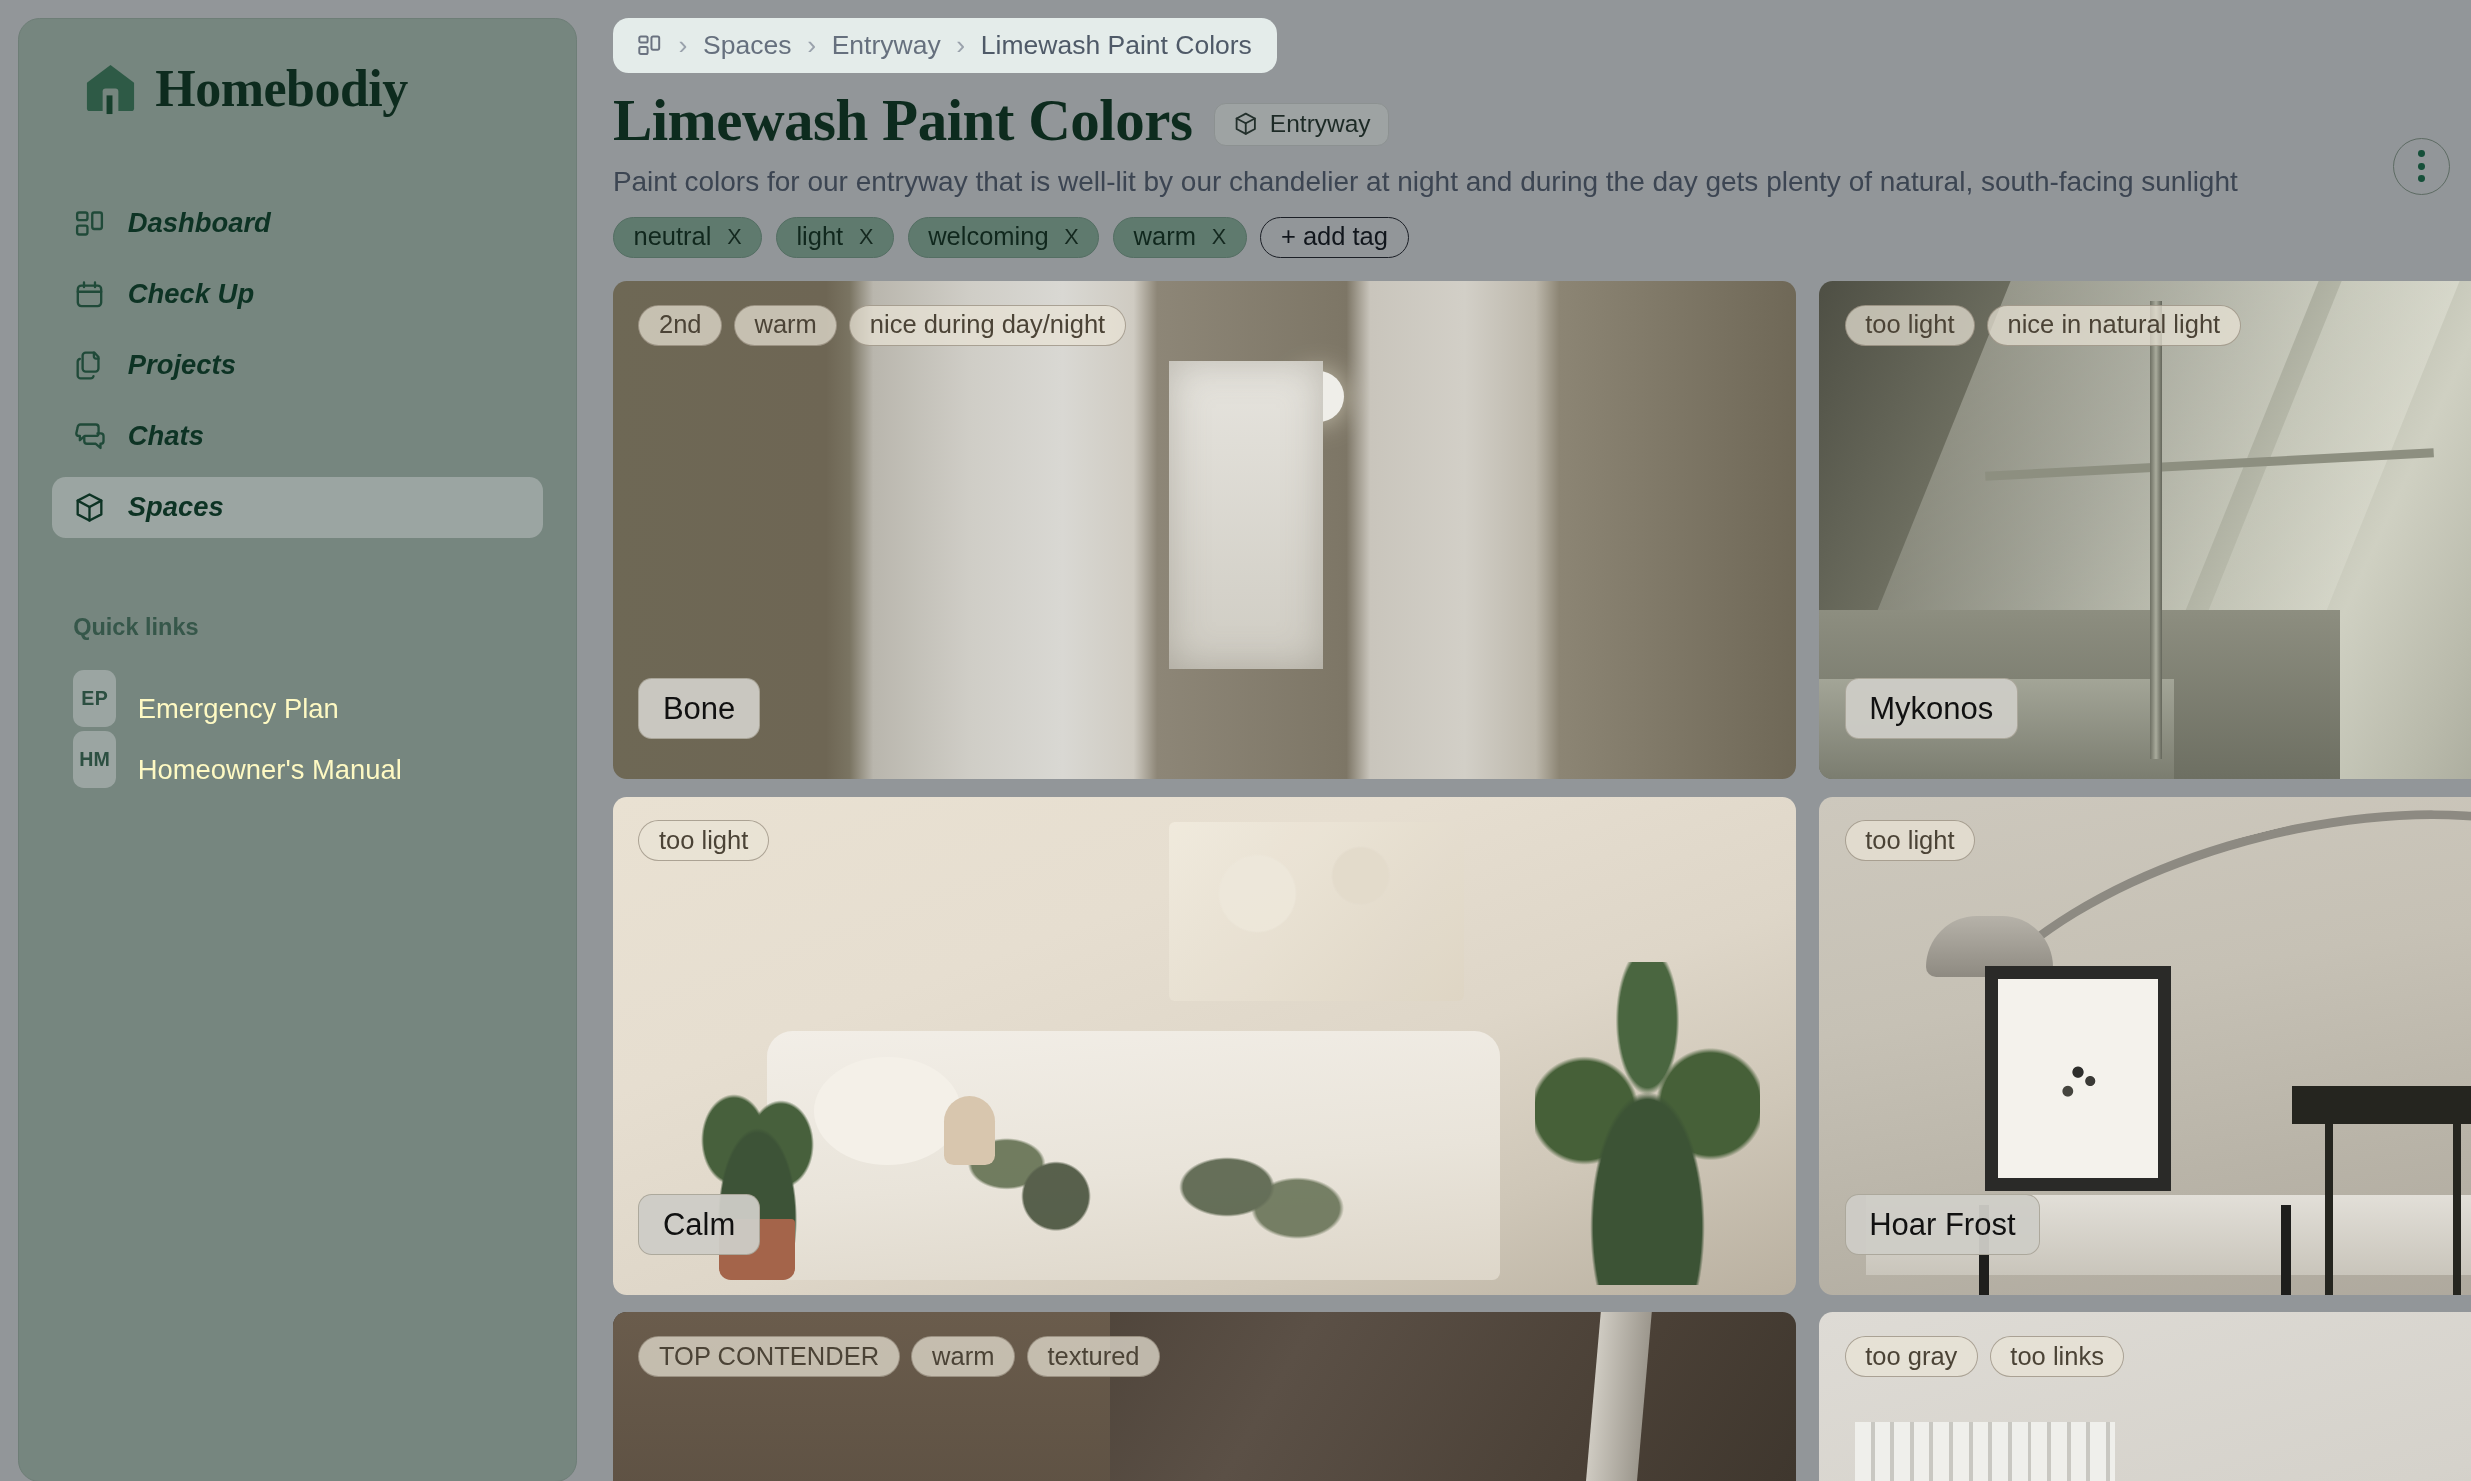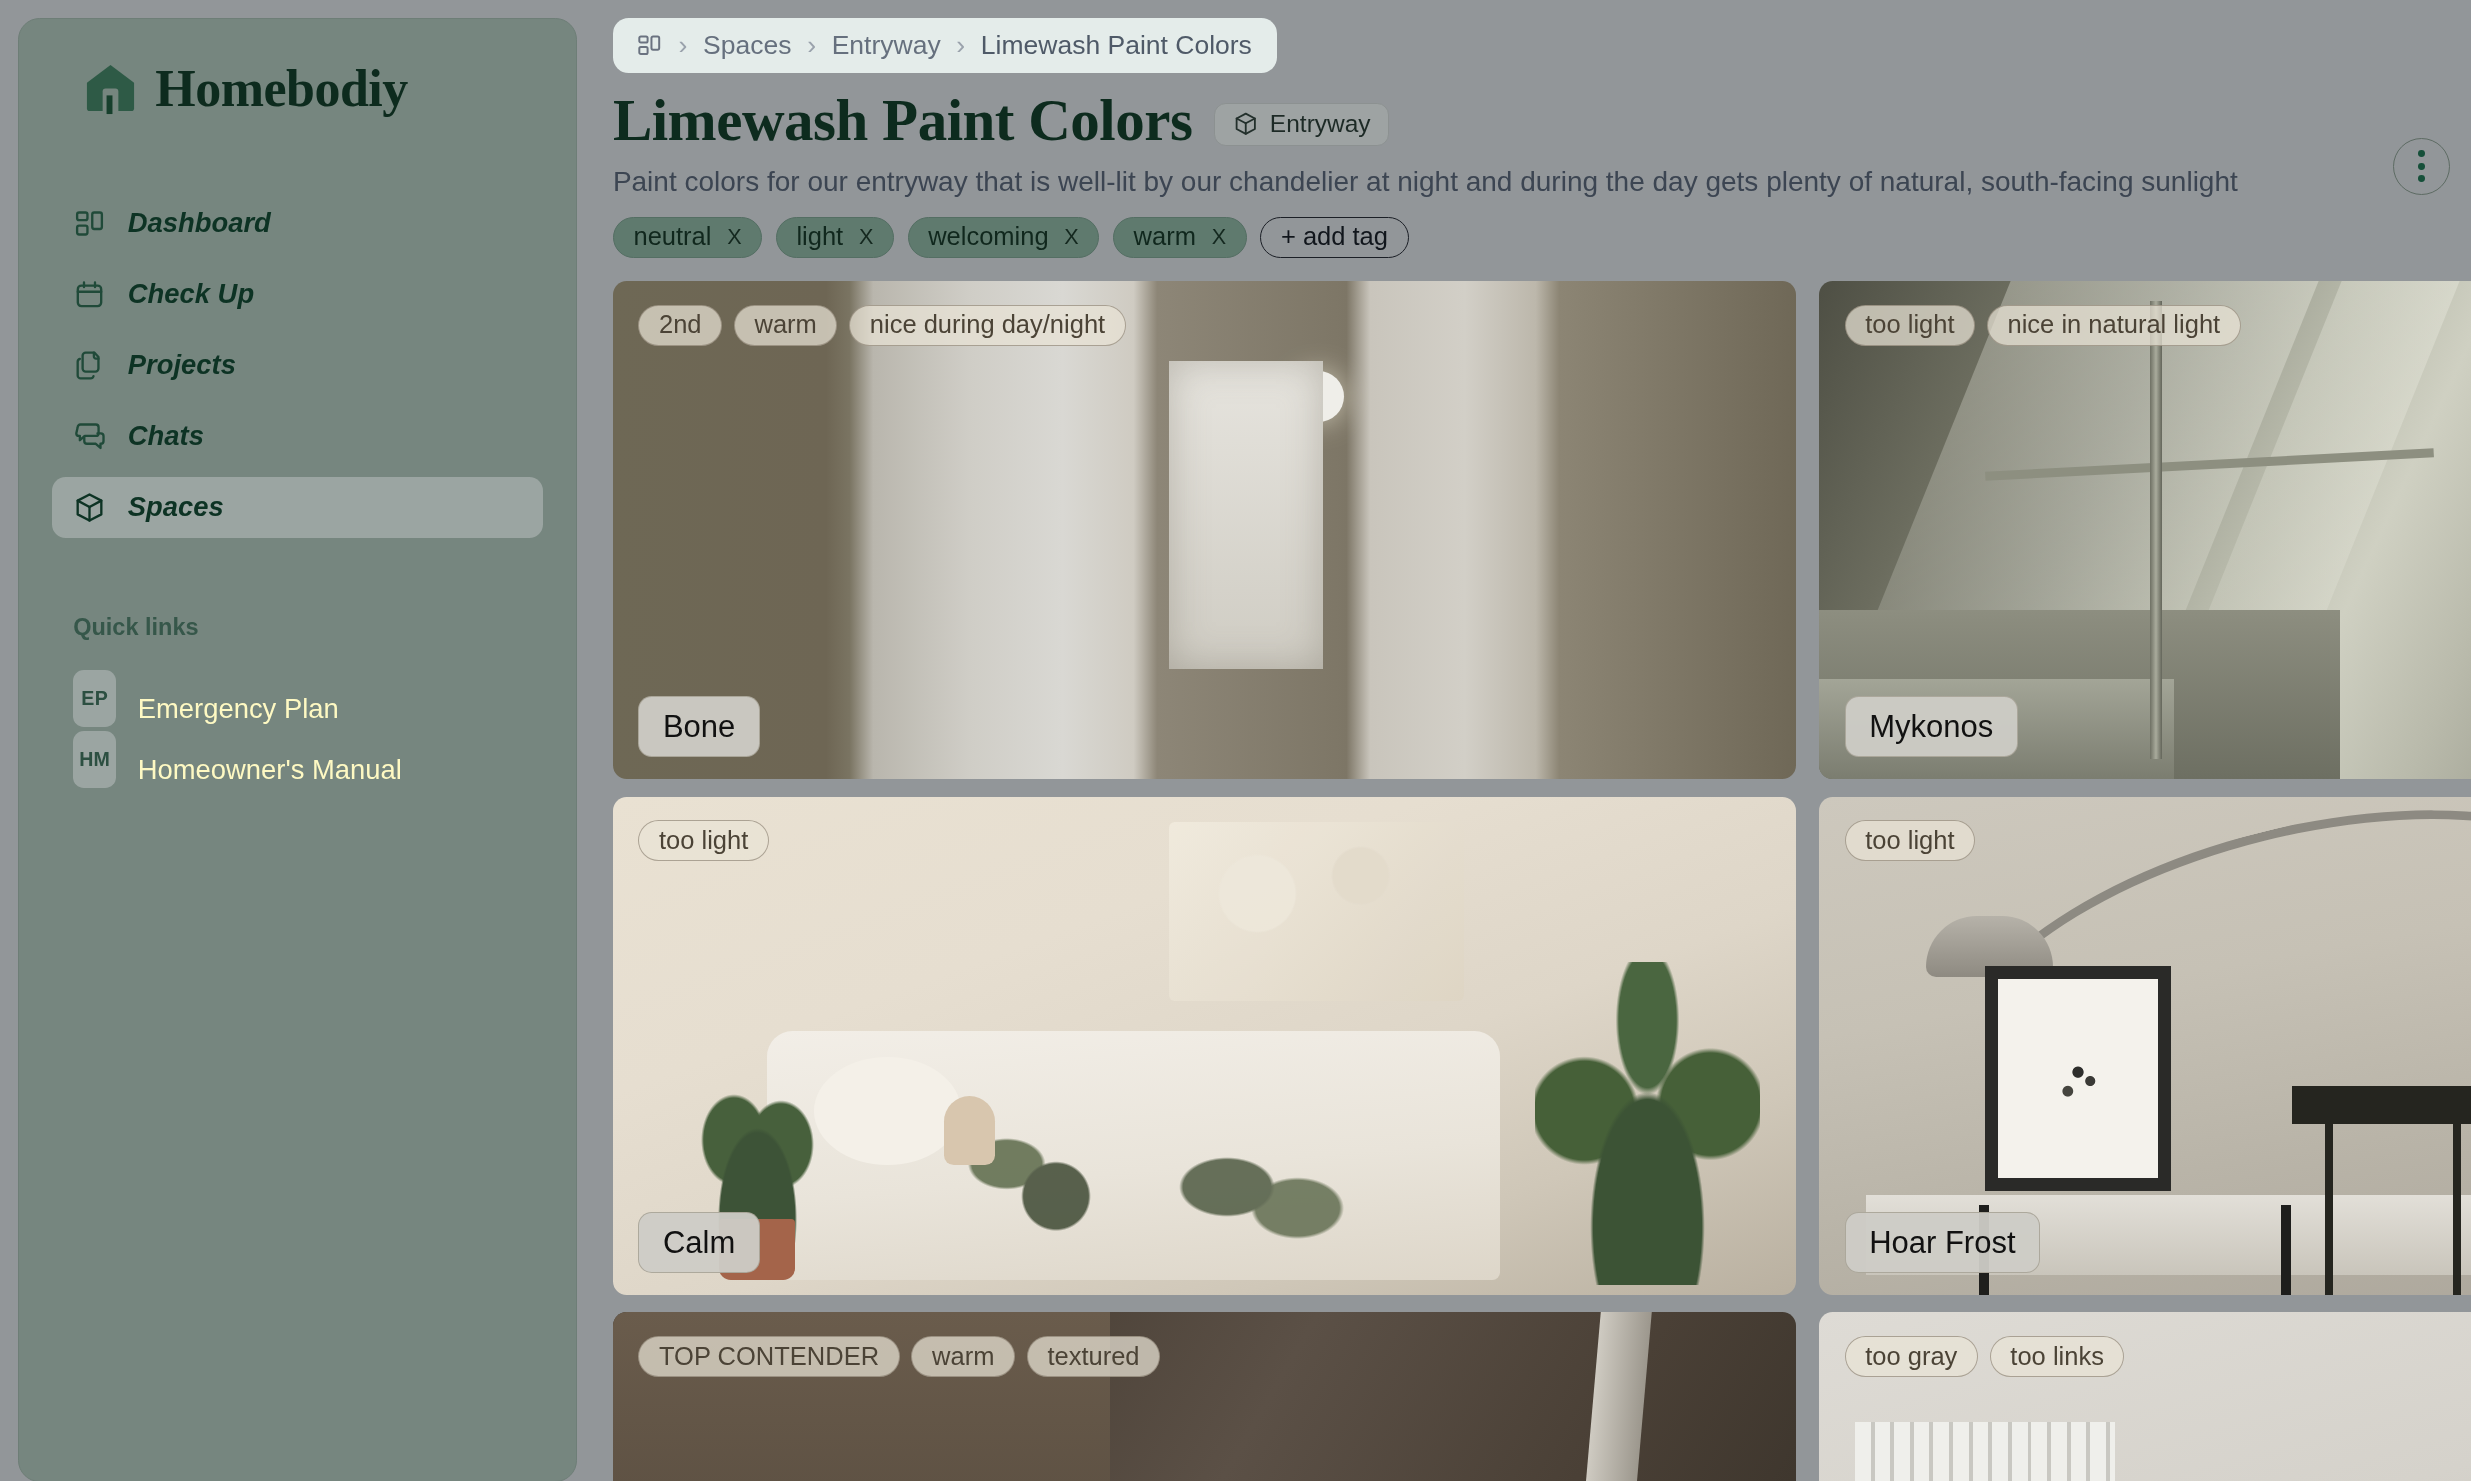--- a/index.html
+++ b/index.html
@@ -261,21 +261,21 @@
     border: 1px solid rgba(120,110,94,0.55);
     font-size: 25.5px;
     color: #4b4336;
     line-height: 1;
     white-space: nowrap;
   }
 
   .card-name {
     position: absolute;
     left: 25.5px;
-    bottom: 22px;
+    bottom: 40px;
     z-index: 2;
     display: inline-flex;
     align-items: center;
     height: 61px;
     padding: 0 23.5px;
     border-radius: 13.7px;
     background: rgba(206,204,198,0.95);
     border: 1px solid rgba(150,144,128,0.6);
     font-size: 31px;
     color: #111111;

